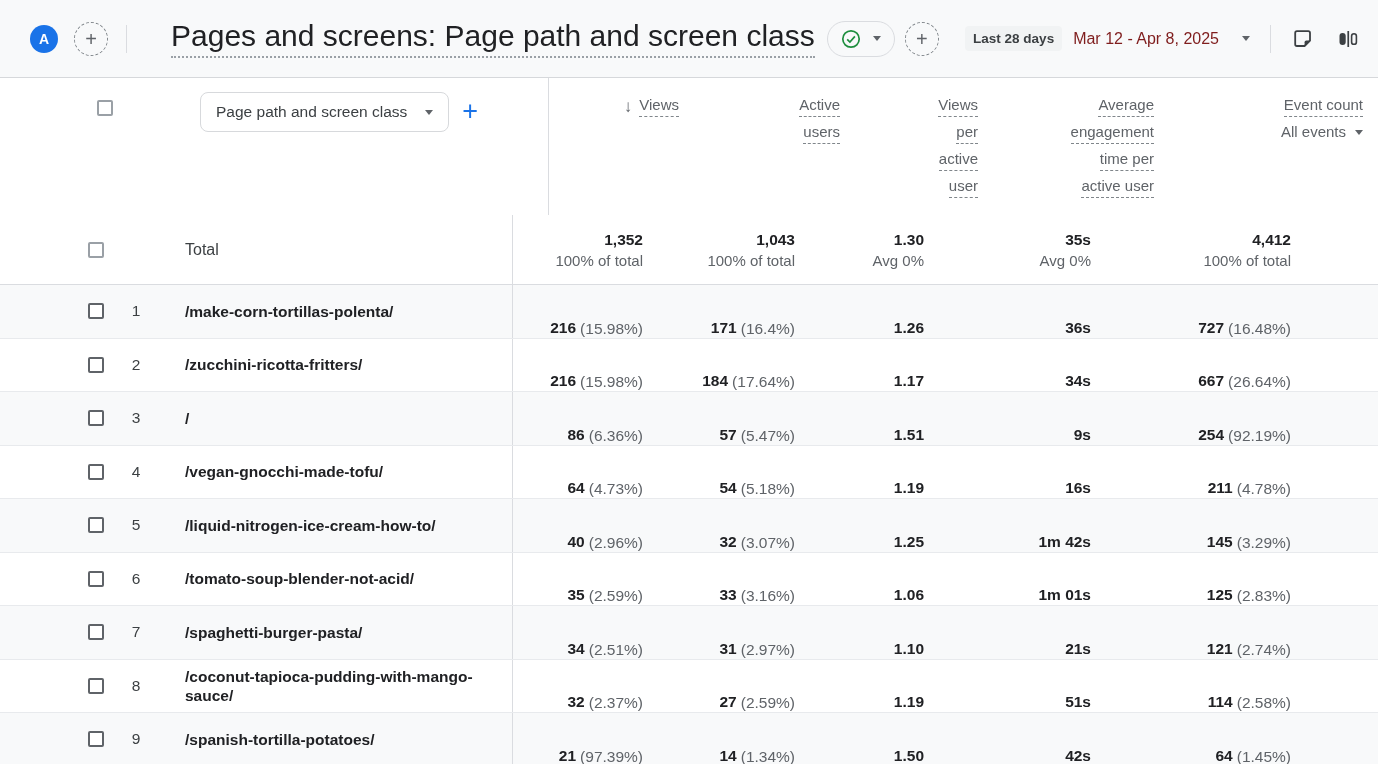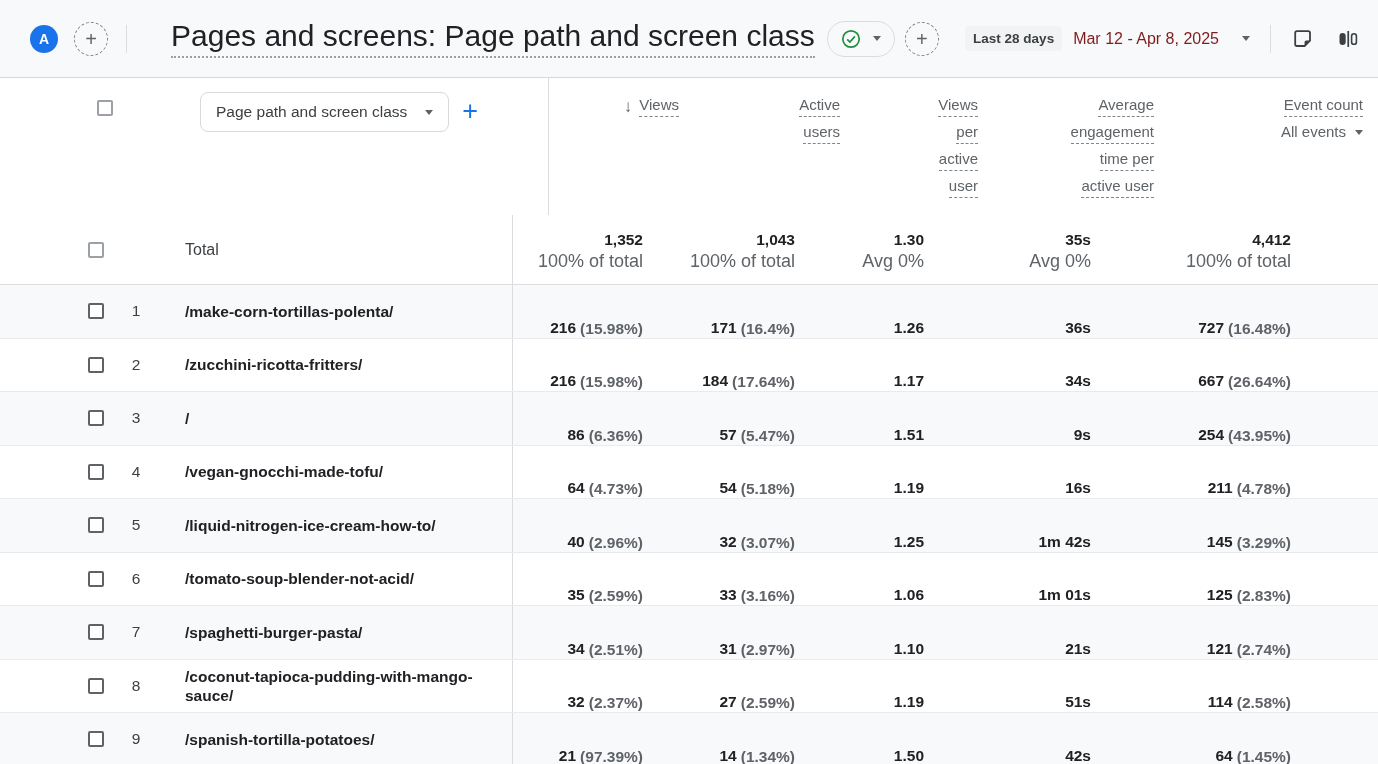--- a/index.html
+++ b/index.html
@@ -55,30 +55,30 @@
   .hline { display:flex; justify-content:flex-end; align-items:center; margin-bottom:7px; line-height:16px; }
   .dashed { border-bottom:1px dashed #80868b; padding-bottom:3px; white-space:nowrap; }
   .sort-arrow { font-size:17px; margin-right:7px; color:#5f6368; }
   .events-filter { display:flex; gap:9px; margin-top:4px; color:#5f6368; cursor:pointer; }
 
   
   .total-row { height:70px; border-bottom:1px solid #dadce0; }
   .cell.stack { flex-direction:column; align-items:flex-end; justify-content:center; }
   .total-label { font-size:16px; color:#3c4043; padding-left:31px; }
   .val { font-size:15.5px; font-weight:bold; color:#202124; line-height:20px; }
-  .sub { font-size:18px; color:#5f6368; margin-top:3px; line-height:16px; }
+  .sub { font-size:15px; color:#5f6368; margin-top:3px; line-height:16px; }
 
   
   .trow { height:53.5px; border-bottom:1px solid #e8eaed; }
   #rows .trow:nth-child(odd) { background:#f8f9fa; }
   .rank { font-size:15.5px; color:#3c4043; justify-content:center; padding-left:10px; }
   .dim-cell { padding-left:31px; padding-right:18px; font-size:15.5px; font-weight:bold;
     color:#202124; line-height:19px; cursor:pointer; overflow-wrap:anywhere; }
   .metric { font-size:15.5px; }
-  .pct { color:#5f6368; font-weight:700; margin-left:4px; }
+  .pct { color:#5f6368; font-weight:400; margin-left:4px; }
   .pct:empty { display:none; }
 </style>
 </head>
 <body>
 
 <div>
 
   <header class="topbar">
     <div class="avatar">A</div>
     <button class="dashed-circle" style="margin-left:16px;">
@@ -302,21 +302,21 @@
             <span class="pct">(5.47%)</span>
         </div>
         <div class="cell num metric">
           <span class="val">1.51</span>
         </div>
         <div class="cell num metric">
           <span class="val">9s</span>
         </div>
         <div class="cell num metric">
           <span class="val">254</span>
-            <span class="pct">(43.95%)</span>
+            <span class="pct">(92.19%)</span>
         </div>
         <div class="cell"></div>
       </div>
 
       <div class="grid-row trow">
         <div class="cell"></div>
         <div class="cell check">
           <span class="checkbox"></span>
         </div>
         <div class="cell rank">4</div>

